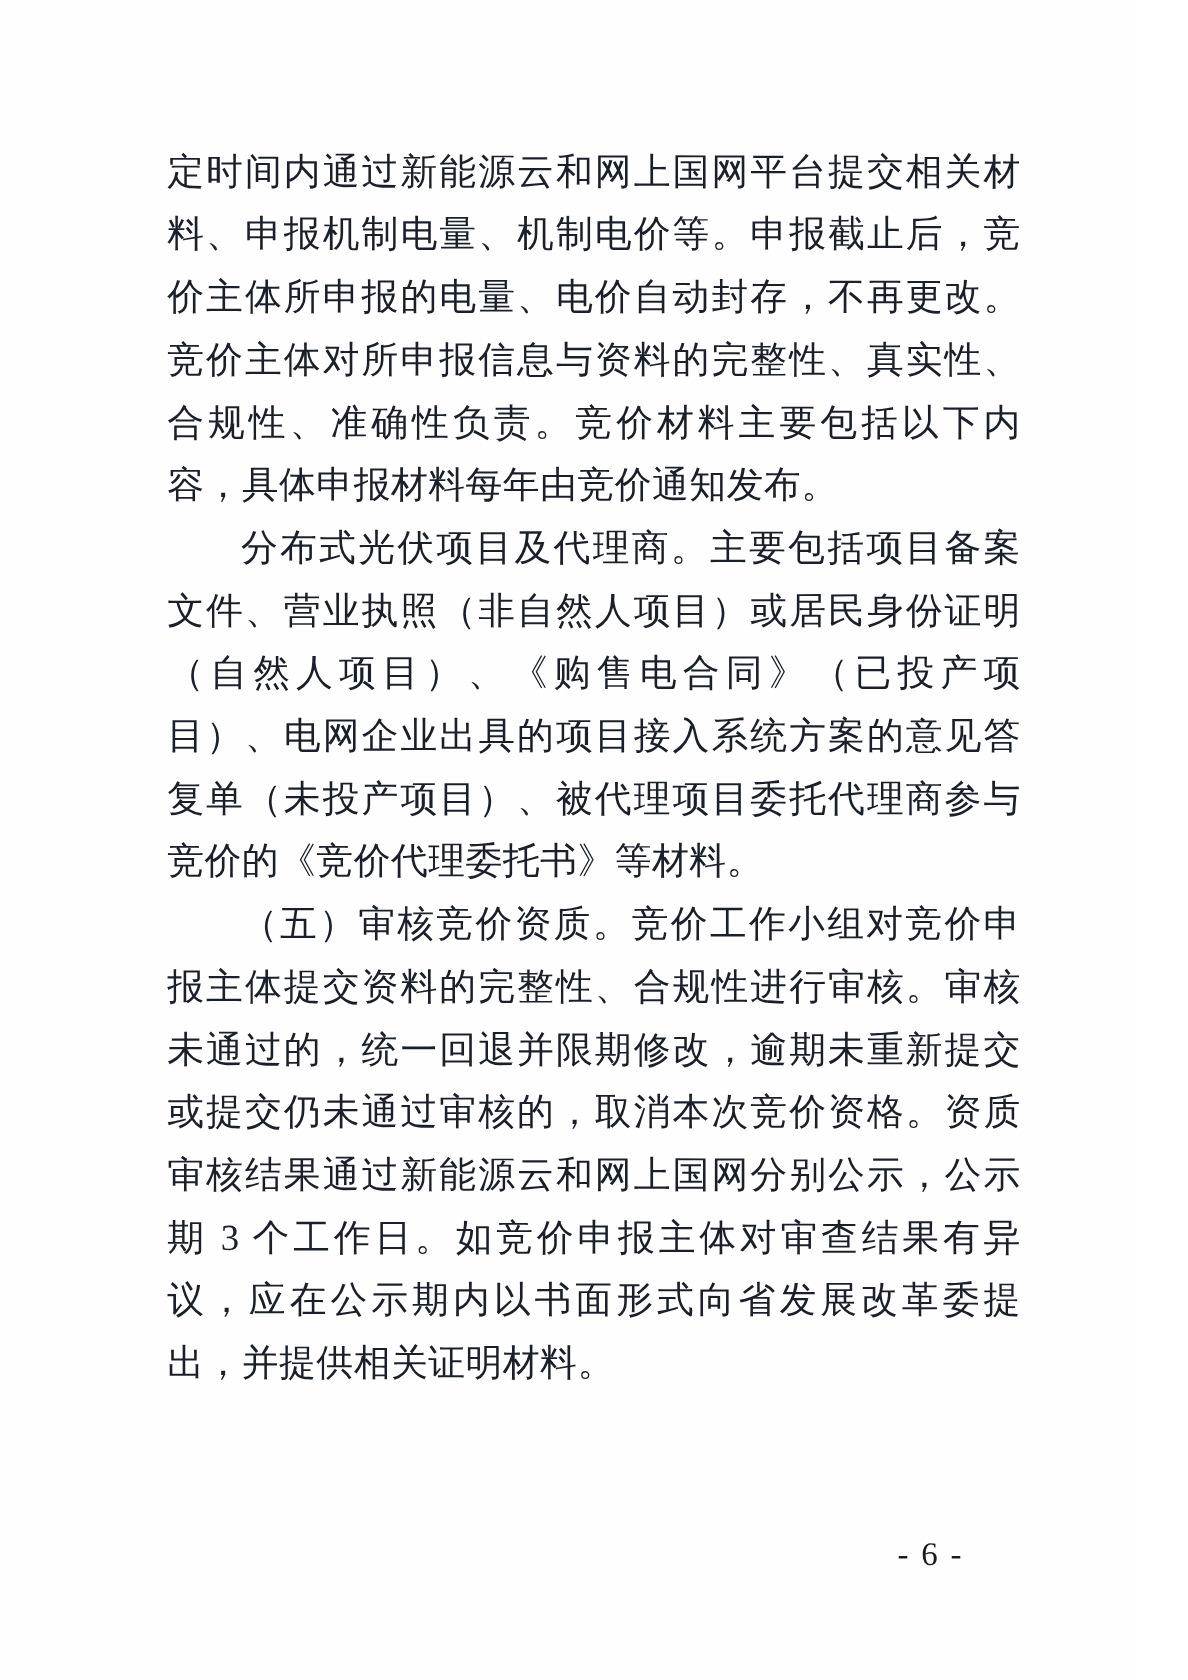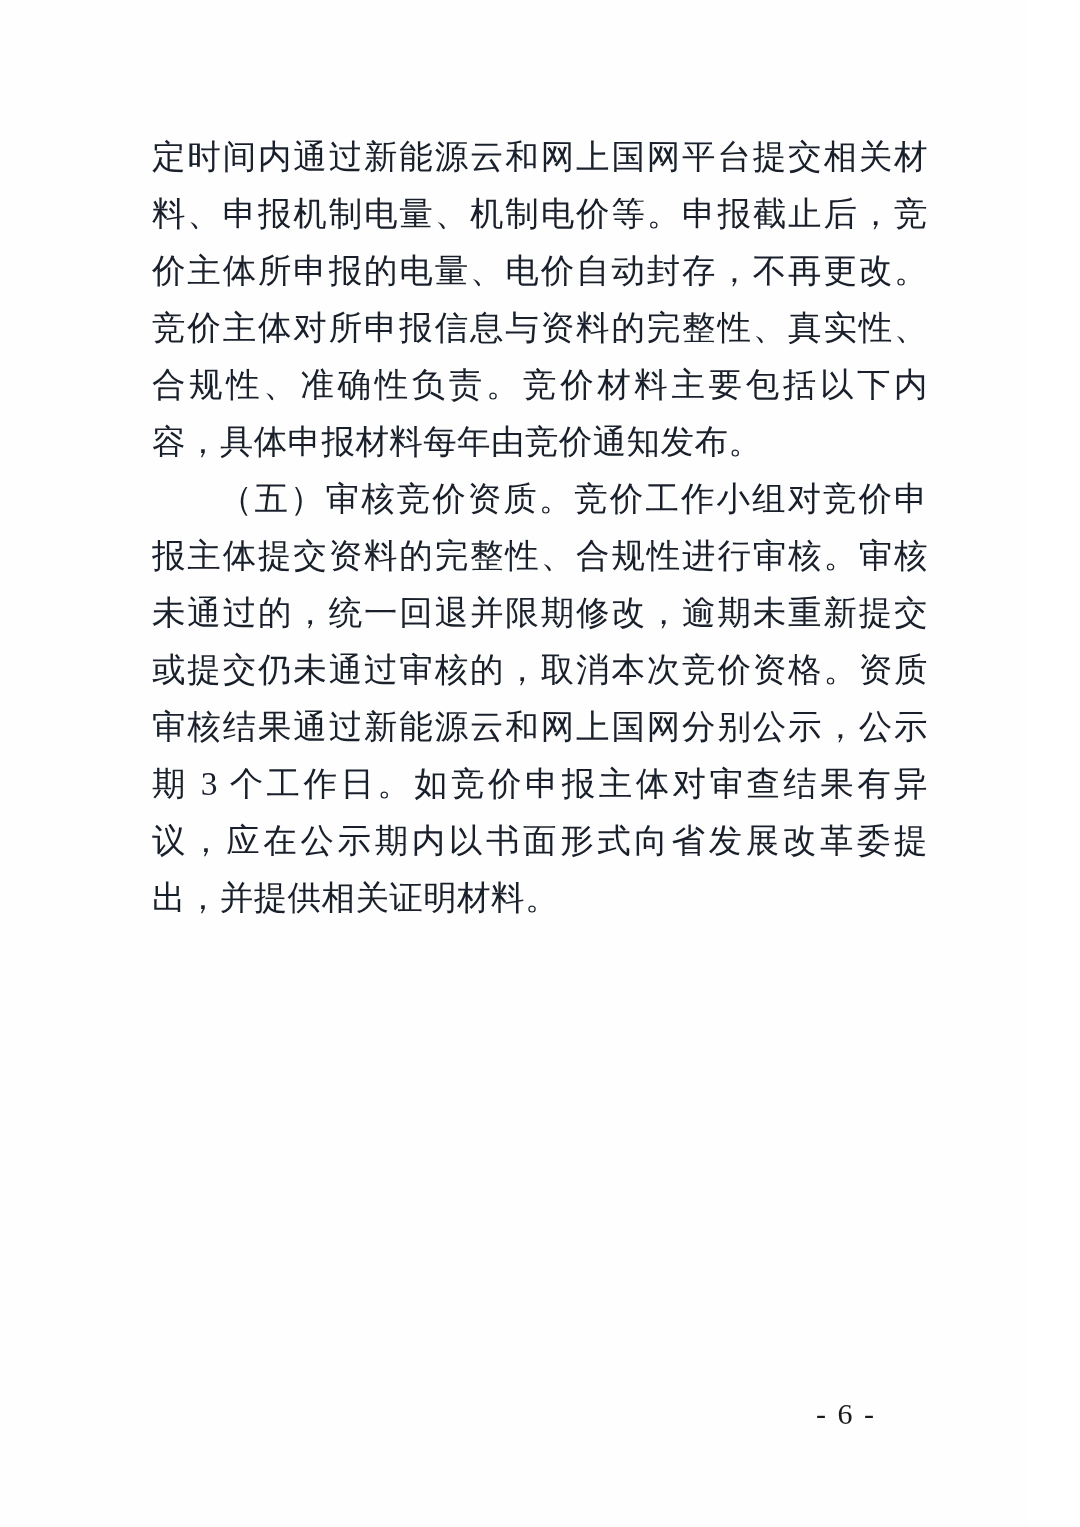--- a/index.html
+++ b/index.html
@@ -59,20 +59,23 @@
 <body>
 
 <div class="page">
   <div class="content">
 
     <div class="para-block">
       <p>定时间内通过新能源云和网上国网平台提交相关材料、申报机制电量、机制电价等。申报截止后，竞价主体所申报的电量、电价自动封存，不再更改。竞价主体对所申报信息与资料的完整性、真实性、合规性、准确性负责。竞价材料主要包括以下内容，具体申报材料每年由竞价通知发布。</p>
     </div>
 
 
+    <div class="para-block">
+      <p class="indent">分布式光伏项目及代理商。主要包括项目备案文件、营业执照（非自然人项目）或居民身份证明（自然人项目）、《购售电合同》（已投产项目）、电网企业出具的项目接入系统方案的意见答复单（未投产项目）、被代理项目委托代理商参与竞价的《竞价代理委托书》等材料。</p>
+    </div>
 
     <div class="para-block">
       <p class="indent">（五）审核竞价资质。竞价工作小组对竞价申报主体提交资料的完整性、合规性进行审核。审核未通过的，统一回退并限期修改，逾期未重新提交或提交仍未通过审核的，取消本次竞价资格。资质审核结果通过新能源云和网上国网分别公示，公示期 3 个工作日。如竞价申报主体对审查结果有异议，应在公示期内以书面形式向省发展改革委提出，并提供相关证明材料。</p>
     </div>
 
   </div>
 
   <div class="pagenum">- 6 -</div>
 </div>
 

